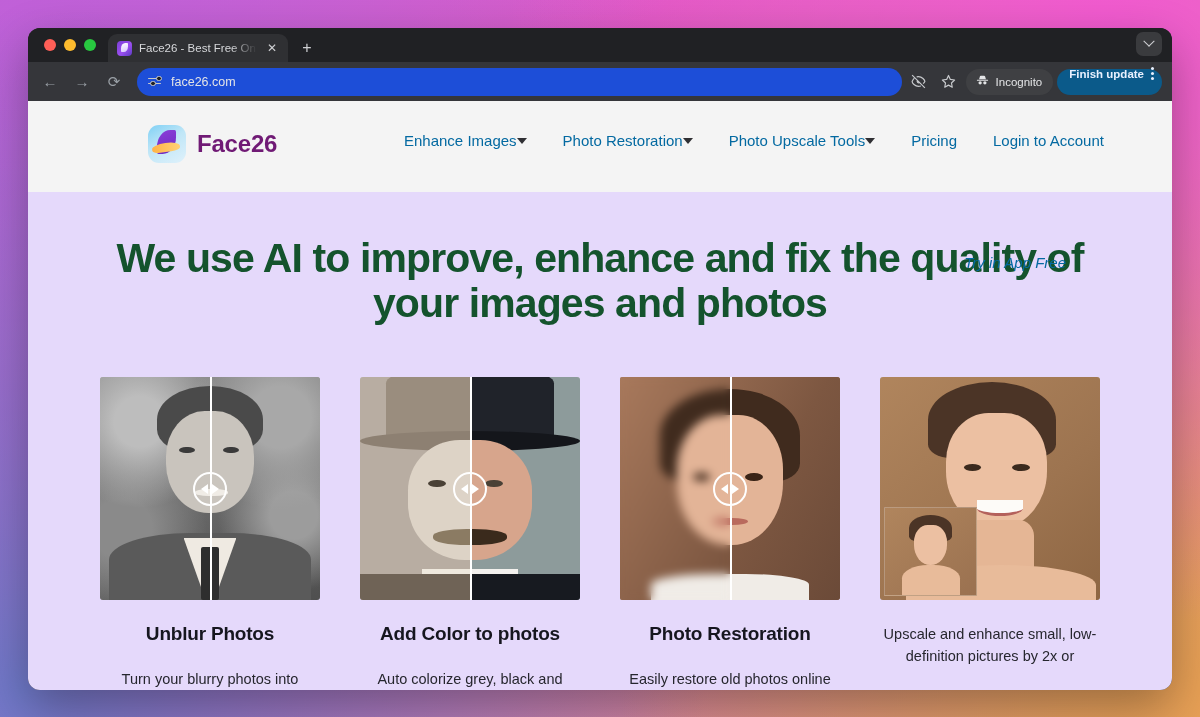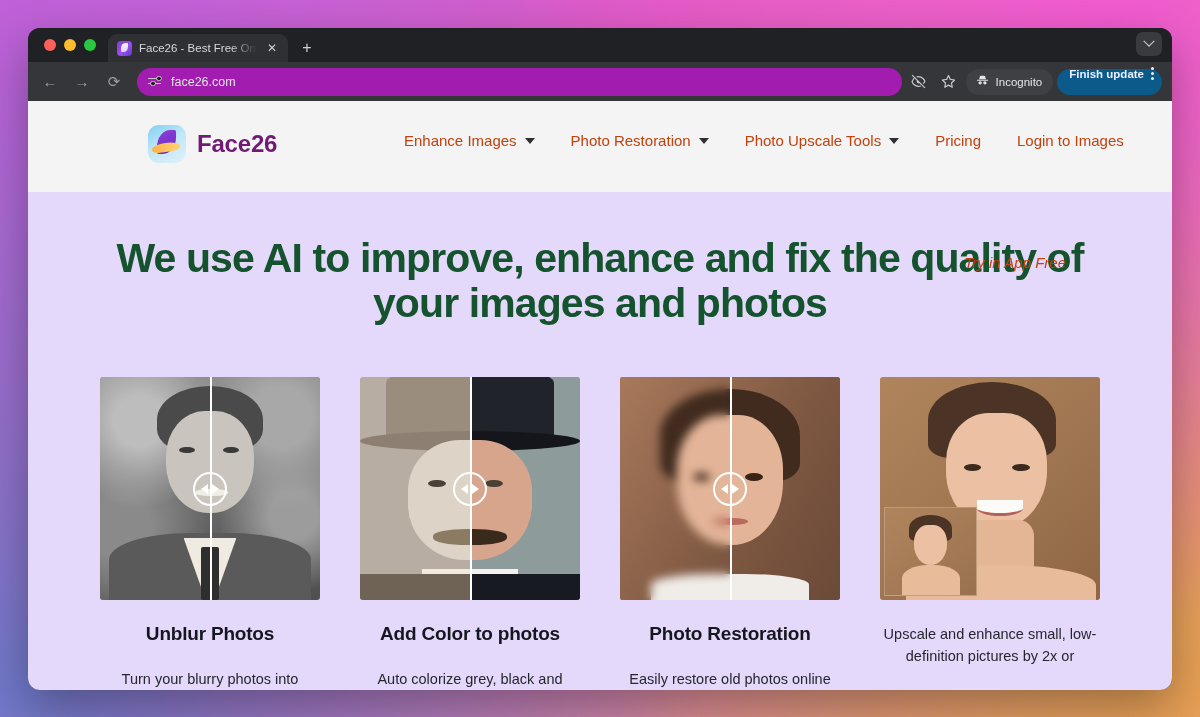--- a/index.html
+++ b/index.html
@@ -79,21 +79,21 @@
   
   .toolbar {
     height: 39px; background: #35363a; display: flex; align-items: center;
     padding: 0 10px 0 8px; gap: 4px; flex: 0 0 39px;
   }
   .navbtn {
     width: 28px; height: 28px; border-radius: 50%; display: flex;
     align-items: center; justify-content: center; color: #9aa0a6; font-size: 15px;
   }
   .omnibox {
-    flex: 1; height: 28px; background: #a21caf; border-radius: 14px;
+    flex: 1; height: 28px; background: #1d4ed8; border-radius: 14px;
     display: flex; align-items: center; padding: 0 10px; gap: 9px; margin-left: 5px;
   }
   .tune-icon { width: 15px; height: 15px; position: relative; flex: 0 0 15px; }
   .tune-icon i { position: absolute; left: 1px; right: 1px; height: 1.4px; background: #c6c8cb; border-radius: 1px; }
   .tune-icon i:nth-child(1) { top: 4px; }
   .tune-icon i:nth-child(2) { top: 9px; }
   .tune-icon i::after {
     content:""; position: absolute; width: 3.6px; height: 3.6px; border-radius: 50%;
     background: #202124; border: 1.3px solid #c6c8cb; top: -2.4px;
   }
@@ -133,21 +133,21 @@
     position: absolute; left: 4px; top: 18px; width: 28px; height: 9px;
     background: linear-gradient(90deg,#ffb347 0%, #ffd277 100%);
     border-radius: 60% 60% 40% 40%; transform: rotate(-8deg);
   }
   .logo-text { font-size: 24px; font-weight: 800; color: #701a75; letter-spacing: -.2px; }
 
   .nav-row-1 {
     position: absolute; left: 358px; top: 26px; display: flex; align-items: center; gap: 0;
   }
   .nav-item {
-    font-size: 15px; color: #c2410c; display: flex; align-items: center; gap: 8px;
+    font-size: 15px; color: #0369a1; display: flex; align-items: center; 
     padding: 0 18px; height: 26px;
   }
   .caret {
     width: 0; height: 0; border-left: 5px solid transparent; border-right: 5px solid transparent;
     border-top: 6px solid #2f2f33; margin-top: 2px;
   }
   .nav-row-2 { position: absolute; right: 106px; top: 148px; }
   .nav-row-2 .nav-item { padding: 0; font-size: 15px; font-style: italic; }
 
   .hero { padding-top: 36px; text-align: center; }
@@ -335,21 +335,21 @@
           <span class="caret"></span>
         </div>
         <div class="nav-item">
           <span>Photo Upscale Tools</span>
           <span class="caret"></span>
         </div>
         <div class="nav-item">
           <span>Pricing</span>
         </div>
         <div class="nav-item">
-          <span>Login to Images</span>
+          <span>Login to Account</span>
         </div>
       </nav>
 
       <nav class="nav-row-2">
         <div class="nav-item">
           <span>Try in App Free</span>
         </div>
       </nav>
     </header>
 

